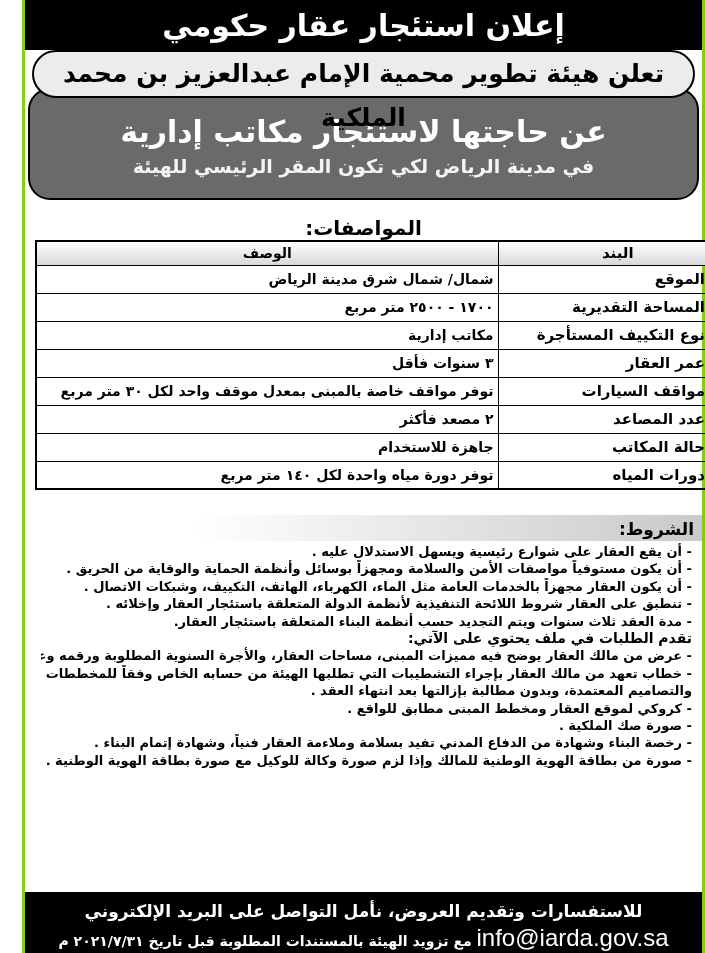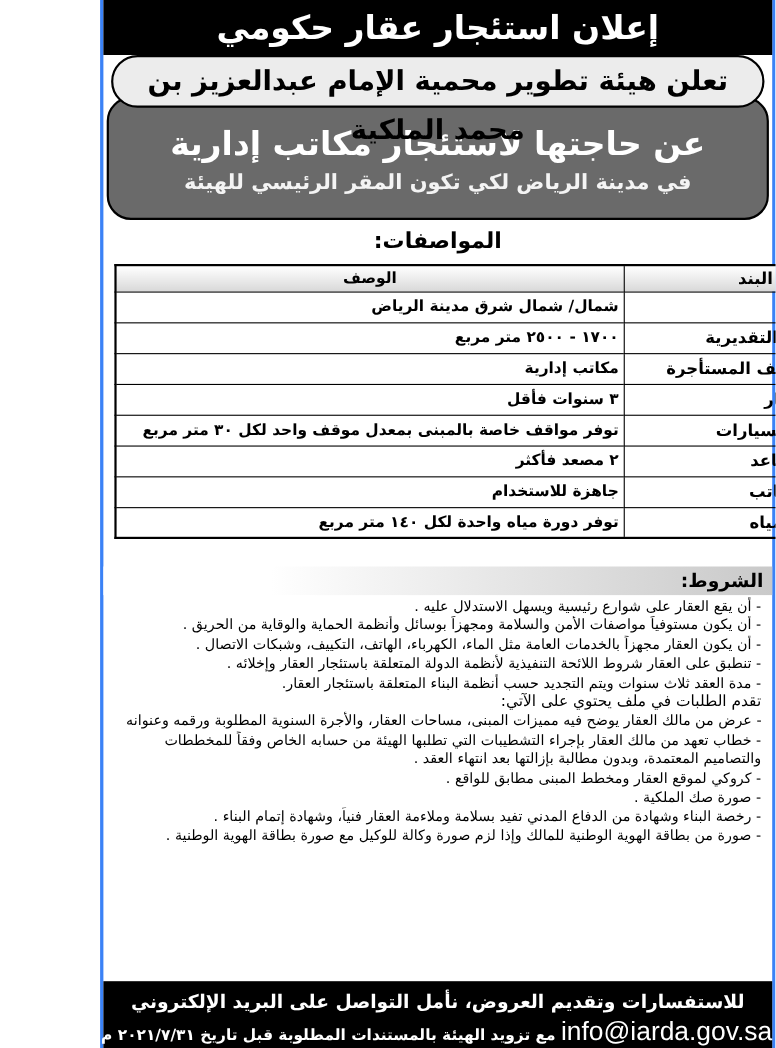--- a/index.html
+++ b/index.html
@@ -1,48 +1,48 @@
 <!DOCTYPE html>
 <html lang="ar" dir="rtl"><head>
   <meta charset="utf-8">
   <style>
     * { box-sizing: border-box; margin: 0; padding: 0; }
     html, body { width: 705px; height: 953px; background: #ffffff; overflow: hidden; }
     body { font-family: "DejaVu Sans", sans-serif; color: #000; direction: rtl; }
-    .page { position: relative; width: 614px; height: 953px; background: #3b82f6; padding: 0 3px; }
+    .page { position: relative; width: 683px; height: 953px; background: #84cc16; padding: 0 3px; }
     .inner { position: absolute; top: 0; left: 3px; right: 3px; bottom: 0; background: #fff; }
 
     .top-bar { position: absolute; top: 0; left: 0; right: 0; height: 50px; background: #000;
       color: #fff; text-align: center; font-weight: bold; font-size: 30px; line-height: 52px; }
 
     .org-pill { position: absolute; top: 50px; left: 7px; right: 7px; height: 48px;
       background: #ececec; border: 2px solid #000; border-radius: 26px; z-index: 2;
       text-align: center; font-weight: bold; font-size: 25px; line-height: 44px; }
 
     .gray-box { position: absolute; top: 88px; left: 3px; right: 3px; height: 112px;
       background: #6a6a6a; border: 2px solid #000; border-radius: 22px; z-index: 1;
       text-align: center; color: #fff; }
     .gray-box .headline { margin-top: 22px; font-size: 30px; font-weight: bold; line-height: 40px; }
     .gray-box .subline { font-size: 19px; font-weight: bold; line-height: 28px; color: #f4f4f4; }
 
-    .specs-title { position: absolute; top: 204px; left: 0; right: 0; text-align: center;
+    .specs-title { position: absolute; top: 214px; left: 0; right: 0; text-align: center;
       font-weight: bold; font-size: 20px; line-height: 28px; }
 
     table.specs { position: absolute; top: 240px; left: 10px; width: 676px; border-collapse: collapse;
       border: 2px solid #000; }
     table.specs td, table.specs th { border: 1.5px solid #000; font-weight: bold;
       font-size: 14px; height: 28px; padding: 0 4px; }
     table.specs th { background: linear-gradient(#ffffff, #d8d8d8); font-size: 14px; height: 24px; }
     table.specs td.item, table.specs th.item { width: 212px; font-size: 15px; padding-left: 32px; }
 
     .cond-bar { position: absolute; top: 515px; left: 0; right: 0; height: 26px;
       background: linear-gradient(to left, #c9c9c9, #ffffff 75%); }
     .cond-title { position: absolute; top: 515px; right: 8px; font-weight: bold; font-size: 17px; line-height: 28px; }
 
-    .terms { position: absolute; top: 543px; right: 10px; left: 16px; font-weight: normal;
+    .terms { position: absolute; top: 543px; right: 10px; left: 16px; font-weight: bold;
       font-size: 13px; line-height: 17.4px; }
     .terms .line { white-space: nowrap; overflow: hidden; }
     .terms .sub-title { font-size: 14px; }
 
     .footer { position: absolute; top: 892px; left: 0; right: 0; bottom: 0; background: #000; color: #fff;
       text-align: center; font-weight: bold; }
     .footer .line1 { font-size: 17px; line-height: 26px; margin-top: 6px; }
     .footer .line2 { font-size: 14px; line-height: 28px; white-space: nowrap; }
     .footer .email { font-family: "Liberation Sans", sans-serif; font-size: 24px; font-weight: normal; direction: ltr; unicode-bidi: embed; }
   </style>

